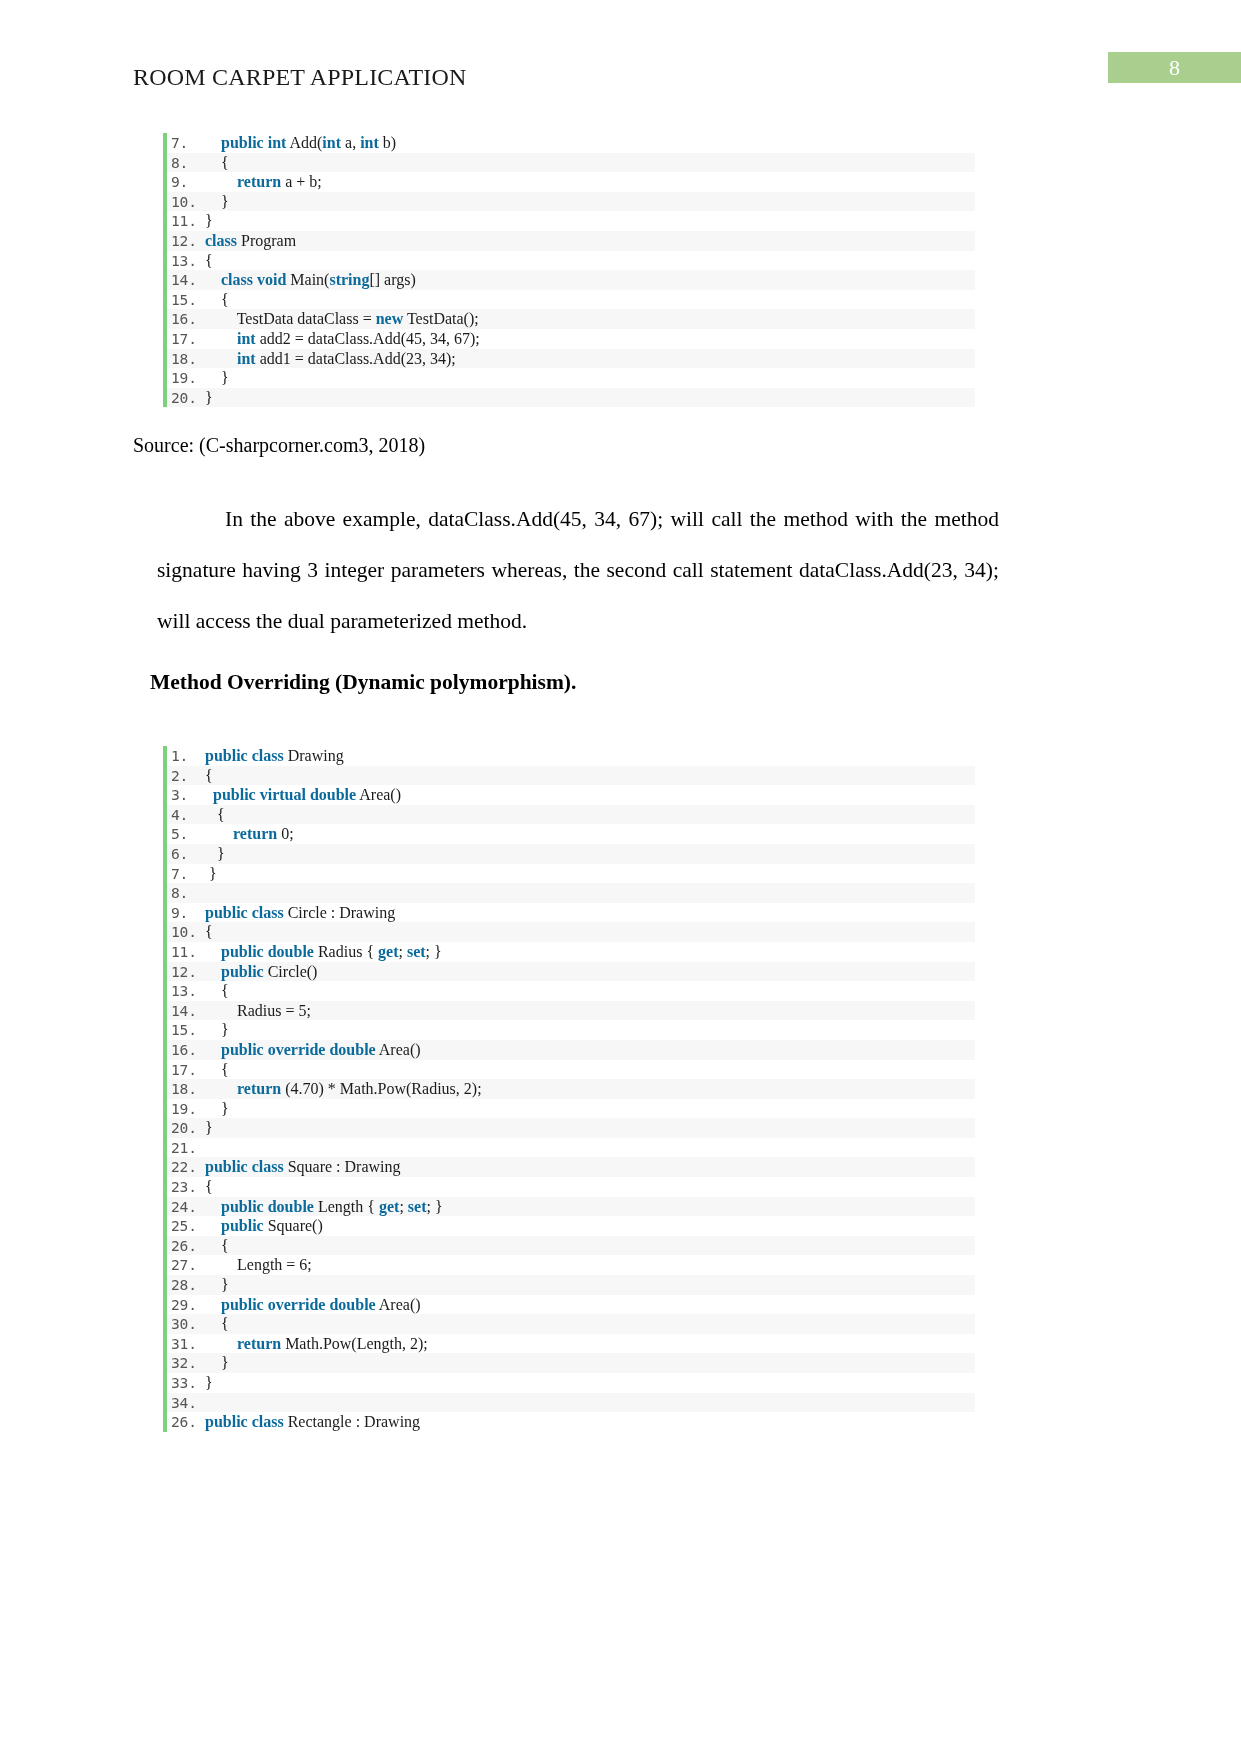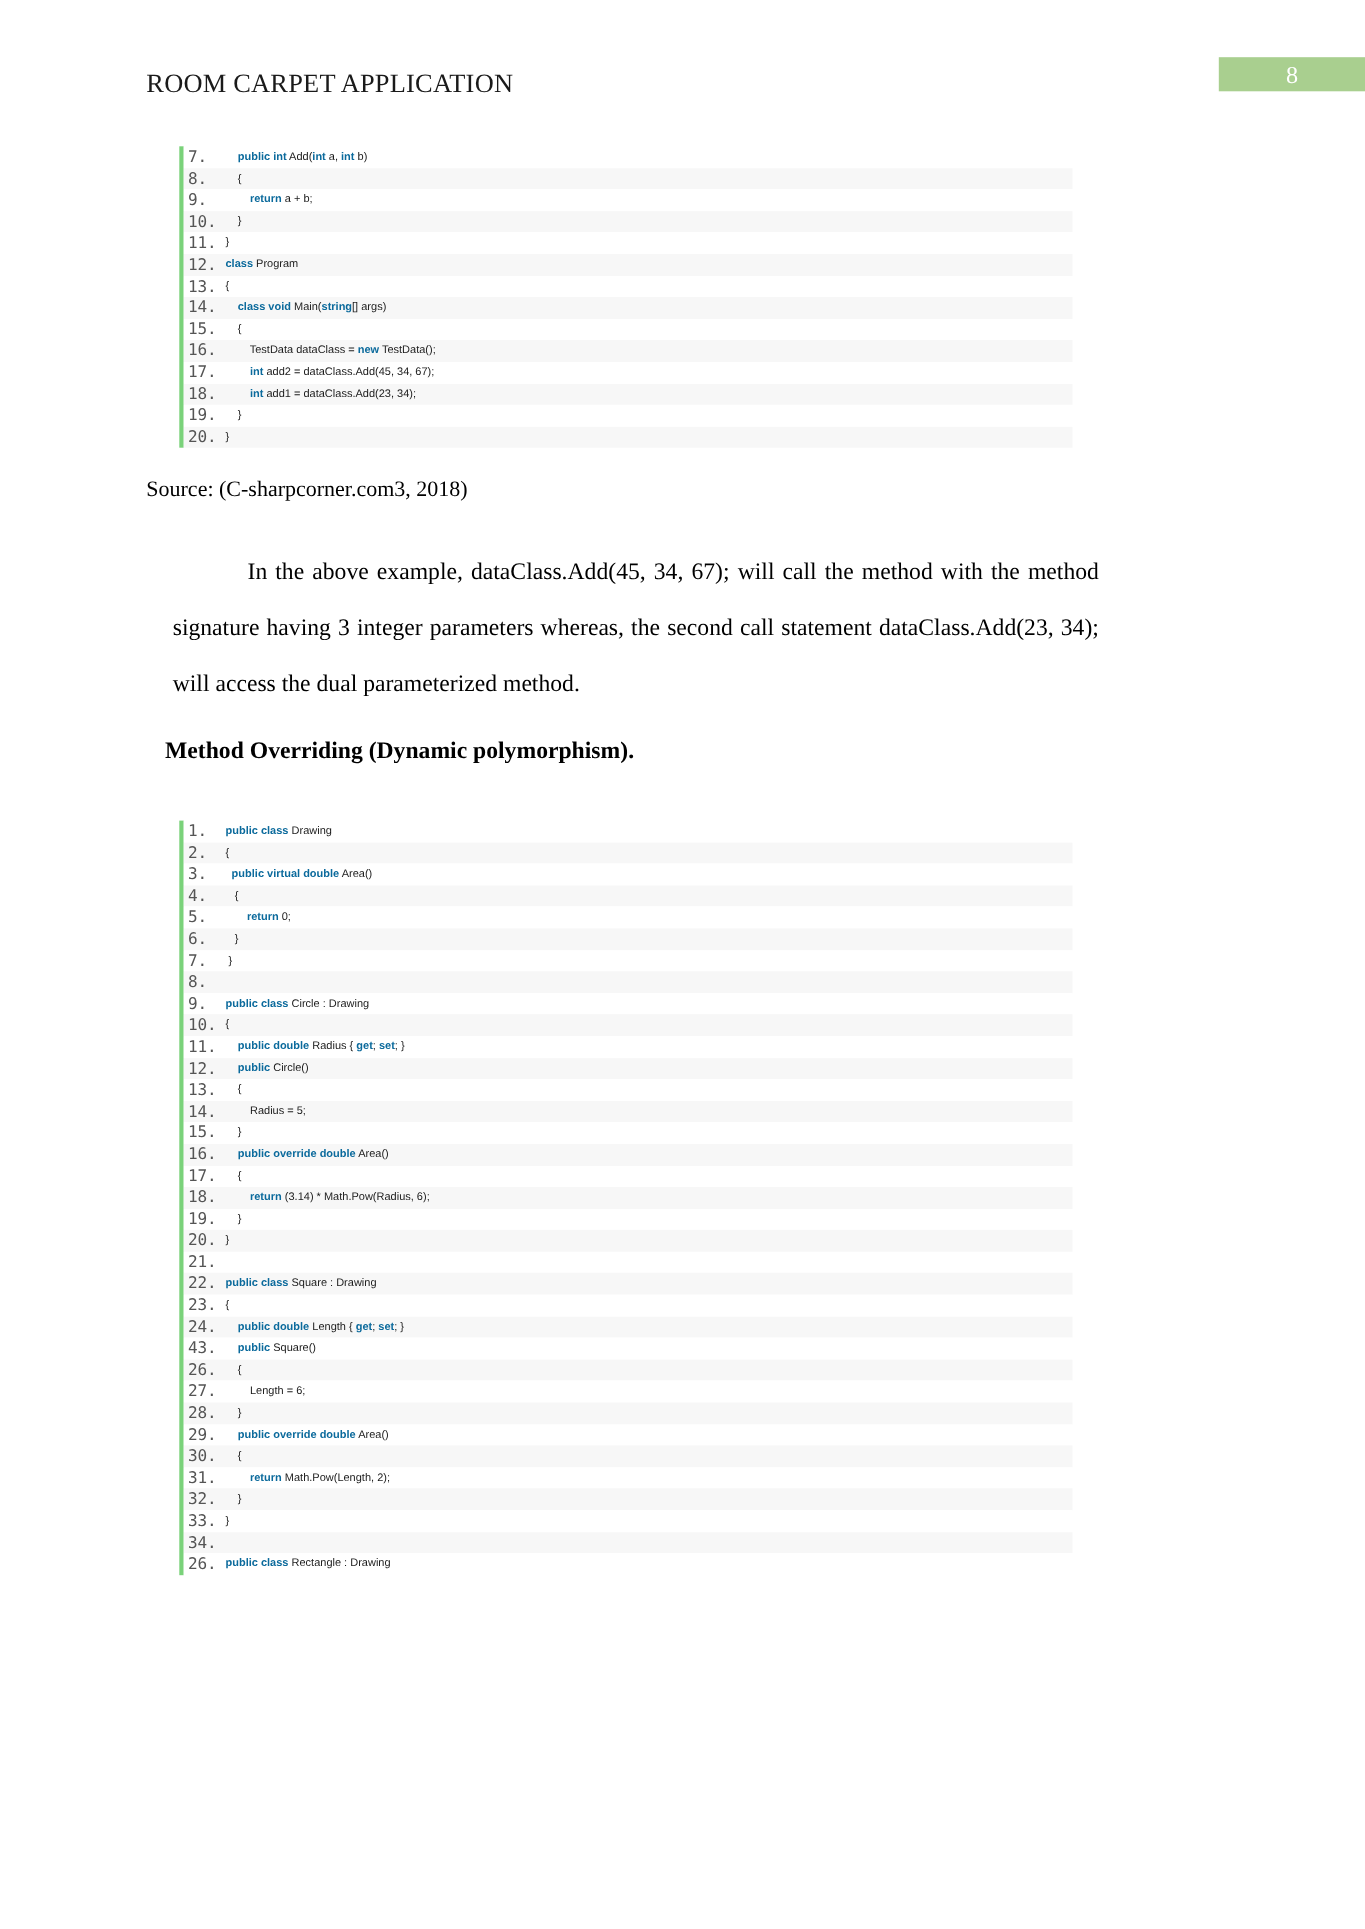--- a/index.html
+++ b/index.html
@@ -86,22 +86,22 @@
     box-sizing: border-box;
     color: #555555;
     text-align: left;
     font-family: "DejaVu Sans Mono", monospace;
     font-size: 14.6px;
     letter-spacing: -0.2px;
   }
   .code-text {
     white-space: pre;
     color: #1b1b1b;
-    font-family: Liberation Sans, sans-serif;
-    font-size: 10px;
+    font-family: Liberation Serif, serif;
+    font-size: 16px;
   }
   .kw {
     color: #0b6a9c;
     font-weight: bold;
   }
 
   #block1 { top: 133px; }
   #block2 { top: 746px; }
 
   
@@ -186,28 +186,28 @@
       <div class="code-line odd"><span class="ln">8.</span><span class="code-text"><span></span></span></div>
       <div class="code-line"><span class="ln">9.</span><span class="code-text"><span class="kw">public class</span><span> Circle : Drawing</span></span></div>
       <div class="code-line odd"><span class="ln">10.</span><span class="code-text"><span>{</span></span></div>
       <div class="code-line"><span class="ln">11.</span><span class="code-text"><span>    </span><span class="kw">public double</span><span> Radius { </span><span class="kw">get</span><span>; </span><span class="kw">set</span><span>; }</span></span></div>
       <div class="code-line odd"><span class="ln">12.</span><span class="code-text"><span>    </span><span class="kw">public</span><span> Circle()</span></span></div>
       <div class="code-line"><span class="ln">13.</span><span class="code-text"><span>    {</span></span></div>
       <div class="code-line odd"><span class="ln">14.</span><span class="code-text"><span>        Radius = 5;</span></span></div>
       <div class="code-line"><span class="ln">15.</span><span class="code-text"><span>    }</span></span></div>
       <div class="code-line odd"><span class="ln">16.</span><span class="code-text"><span>    </span><span class="kw">public override double</span><span> Area()</span></span></div>
       <div class="code-line"><span class="ln">17.</span><span class="code-text"><span>    {</span></span></div>
-      <div class="code-line odd"><span class="ln">18.</span><span class="code-text"><span>        </span><span class="kw">return</span><span> (3.14) * Math.Pow(Radius, 6);</span></span></div>
+      <div class="code-line odd"><span class="ln">18.</span><span class="code-text"><span>        </span><span class="kw">return</span><span> (4.70) * Math.Pow(Radius, 2);</span></span></div>
       <div class="code-line"><span class="ln">19.</span><span class="code-text"><span>    }</span></span></div>
       <div class="code-line odd"><span class="ln">20.</span><span class="code-text"><span>}</span></span></div>
       <div class="code-line"><span class="ln">21.</span><span class="code-text"><span></span></span></div>
       <div class="code-line odd"><span class="ln">22.</span><span class="code-text"><span class="kw">public class</span><span> Square : Drawing</span></span></div>
       <div class="code-line"><span class="ln">23.</span><span class="code-text"><span>{</span></span></div>
       <div class="code-line odd"><span class="ln">24.</span><span class="code-text"><span>    </span><span class="kw">public double</span><span> Length { </span><span class="kw">get</span><span>; </span><span class="kw">set</span><span>; }</span></span></div>
-      <div class="code-line"><span class="ln">43.</span><span class="code-text"><span>    </span><span class="kw">public</span><span> Square()</span></span></div>
+      <div class="code-line"><span class="ln">25.</span><span class="code-text"><span>    </span><span class="kw">public</span><span> Square()</span></span></div>
       <div class="code-line odd"><span class="ln">26.</span><span class="code-text"><span>    {</span></span></div>
       <div class="code-line"><span class="ln">27.</span><span class="code-text"><span>        Length = 6;</span></span></div>
       <div class="code-line odd"><span class="ln">28.</span><span class="code-text"><span>    }</span></span></div>
       <div class="code-line"><span class="ln">29.</span><span class="code-text"><span>    </span><span class="kw">public override double</span><span> Area()</span></span></div>
       <div class="code-line odd"><span class="ln">30.</span><span class="code-text"><span>    {</span></span></div>
       <div class="code-line"><span class="ln">31.</span><span class="code-text"><span>        </span><span class="kw">return</span><span> Math.Pow(Length, 2);</span></span></div>
       <div class="code-line odd"><span class="ln">32.</span><span class="code-text"><span>    }</span></span></div>
       <div class="code-line"><span class="ln">33.</span><span class="code-text"><span>}</span></span></div>
       <div class="code-line odd"><span class="ln">34.</span><span class="code-text"><span></span></span></div>
       <div class="code-line"><span class="ln">26.</span><span class="code-text"><span class="kw">public class</span><span> Rectangle : Drawing</span></span></div>

